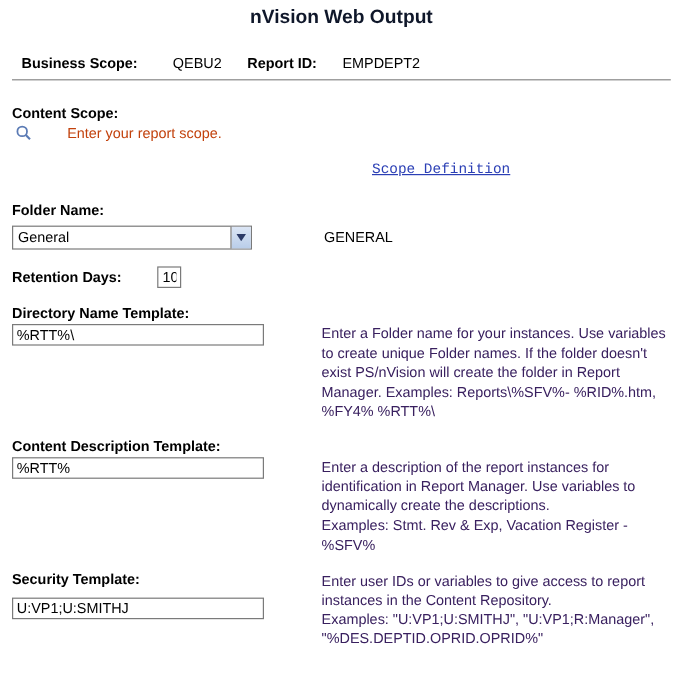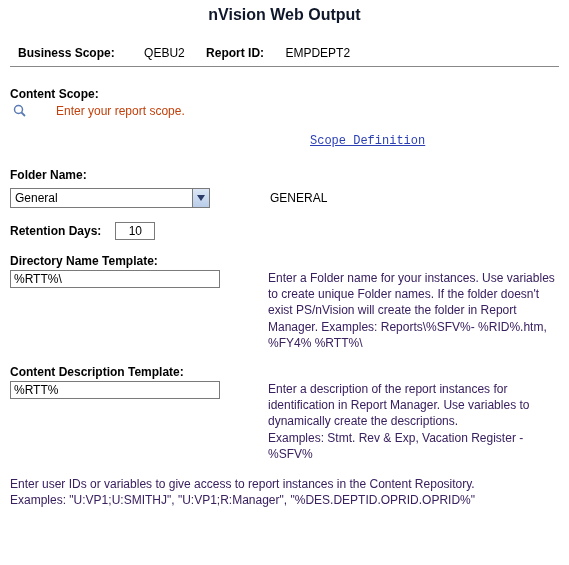--- a/index.html
+++ b/index.html
@@ -30,21 +30,21 @@
   .row { display:flex; align-items:flex-start; }
   .field-input {
     font-family: Arial, sans-serif;
     font-size: 12px;
     border: 1px solid #7a7a7a;
     padding: 1px 3px;
     height: 18px;
     box-sizing: border-box;
   }
   .scope-input { width: 86px; }
-  .retention-input { width: 40px; text-align:center; }
+  .retention-input { width: 20px; text-align:left; }
   .template-input { width: 210px; }
   .lookup-icon {
     display:inline-flex;
     align-items:center;
     justify-content:center;
     width:16px; height:16px;
     margin-left:2px;
     cursor:pointer;
   }
   .hint-text { color:#c2410c; }
@@ -106,21 +106,21 @@
     <span class="sel-text">General</span>
     <span class="sel-btn">
       <svg width="8" height="6" viewBox="0 0 8 6">
           <path d="M0 0 L8 0 L4 6 Z" fill="#2b3a66"></path>
         </svg>
     </span>
   </div>
   <span style="margin-left:60px;">GENERAL</span>
 </div>
 
-<div class="row mt14" style="align-items:center;">
+<div class="row mt14" style="align-items:center;gap:16px;">
   <span class="section-label" style="margin-bottom:0;">Retention Days:</span>
   <input class="field-input retention-input" style="margin-left: 14px;" value="10">
 </div>
 
 <div class="two-col mt14">
   <div class="left-col">
     <div class="section-label">Directory Name Template:</div>
     <input class="field-input template-input" value="%RTT%\" style="">
   </div>
   <div class="right-col purple-help" style="margin-top:16px;">Enter a Folder name for your instances. Use variables to create unique Folder names. If the folder doesn't exist PS/nVision will create the folder in Report Manager. Examples: Reports\%SFV%- %RID%.htm, %FY4% %RTT%\</div>
@@ -129,15 +129,19 @@
 <div class="two-col mt14">
   <div class="left-col">
     <div class="section-label">Content Description Template:</div>
     <input class="field-input template-input" value="%RTT%" style="">
   </div>
   <div class="right-col purple-help" style="margin-top:16px; white-space:pre-line;">Enter a description of the report instances for identification in Report Manager. Use variables to dynamically create the descriptions.
 Examples: Stmt. Rev &amp; Exp, Vacation Register - %SFV%</div>
 </div>
 
 <div class="two-col mt14">
+  <div class="left-col">
+    <div class="section-label">Security Template:</div>
+    <input class="field-input template-input mt6" value="U:VP1;U:SMITHJ" style="">
+  </div>
   <div class="right-col purple-help" style="white-space:pre-line;">Enter user IDs or variables to give access to report instances in the Content Repository.
 Examples: "U:VP1;U:SMITHJ", "U:VP1;R:Manager", "%DES.DEPTID.OPRID.OPRID%"</div>
 </div>
 
 </body></html>

